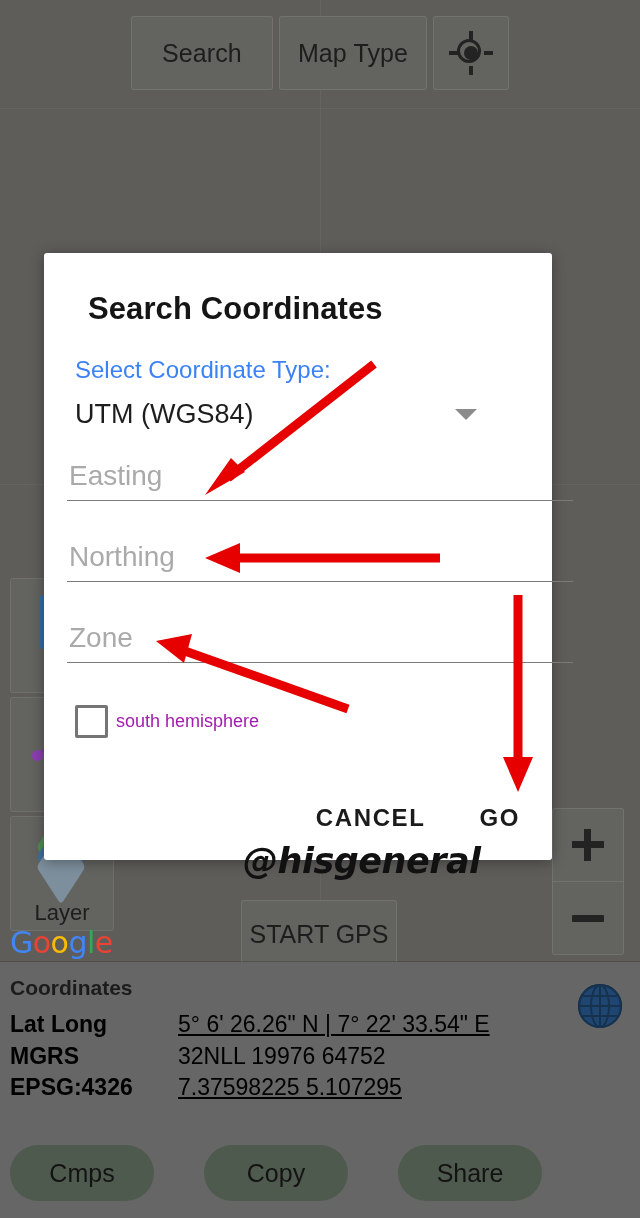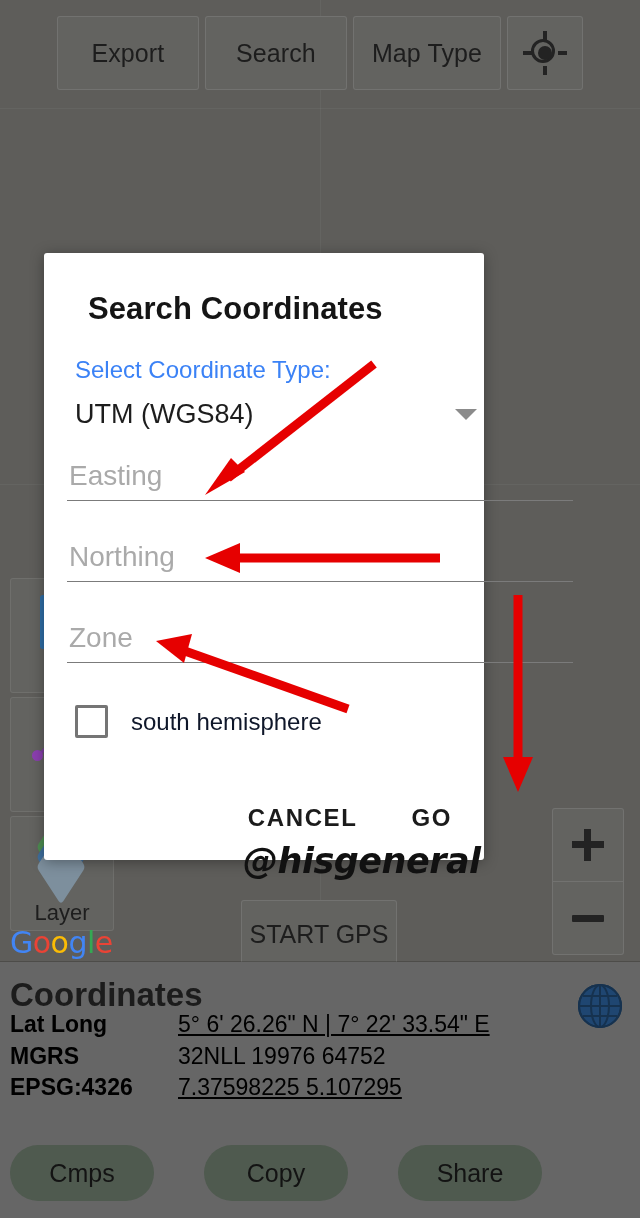--- a/index.html
+++ b/index.html
@@ -231,21 +231,21 @@
   .bottom {
     position: absolute;
     left: 0; top: 962px;
     width: 640px; height: 256px;
     background: #666666;
     box-shadow: 0 -1px 0 rgba(0,0,0,0.18);
   }
   .coord-title {
     position: absolute;
     left: 10px; top: 14px;
-    font-size: 33px;
+    font-size: 21px;
     font-weight: bold;
     color: #1c1c1c;
   }
   .coord-table {
     position: absolute;
     left: 10px; top: 48px;
     border-collapse: collapse;
   }
   .coord-table td {
     padding: 0 0 3px 0;
@@ -287,21 +287,21 @@
     color: #131313;
     font-size: 25px;
     display: flex; align-items: center; justify-content: center;
   }
   .pill.accent { color: #b8292f; font-weight: bold; }
 
   
   .dialog {
     position: absolute;
     left: 44px; top: 253px;
-    width: 440px;
+    width: 508px;
     height: 607px;
     background: #ffffff;
     border-radius: 3px;
     box-shadow: 0 2px 14px rgba(0,0,0,0.35);
     box-sizing: border-box;
   }
   .dlg-title {
     position: absolute;
     left: 44px; top: 38px;
     font-size: 31px;
@@ -358,23 +358,23 @@
     left: 31px; top: 452px;
     display: flex; align-items: center;
   }
   .cbox {
     width: 33px; height: 33px;
     border: 3px solid #757575;
     border-radius: 2px;
     box-sizing: border-box;
   }
   .cblabel {
-    margin-left: 23px;
-    font-size: 24px;
-    color: #0f172a;
+    margin-left: 8px;
+    font-size: 18px;
+    color: #a21caf;
   }
   .dlg-actions {
     position: absolute;
     right: 32px; bottom: 28px;
     display: flex; align-items: center; gap: 54px;
   }
   .txt-btn {
     font-size: 24px;
     font-weight: bold;
     letter-spacing: 1.6px;
@@ -406,23 +406,20 @@
 
 <div id="screen">
 
   <div class="map-area">
     <div class="map-grid-v" style="left:320px"></div>
     <div class="map-grid-h" style="top:484px"></div>
     <div class="map-grid-h" style="top:108px"></div>
   </div>
 
   <div class="toolbar">
-    <div class="tb-btn">
-      <span>Export</span>
-    </div>
     <div class="tb-btn">
       <span>Search</span>
     </div>
     <div class="tb-btn">
       <span>Map Type</span>
     </div>
     <div class="tb-btn icon-btn">
       <div class="crosshair">
         <div class="ring"></div>
           <div class="dot"></div>

